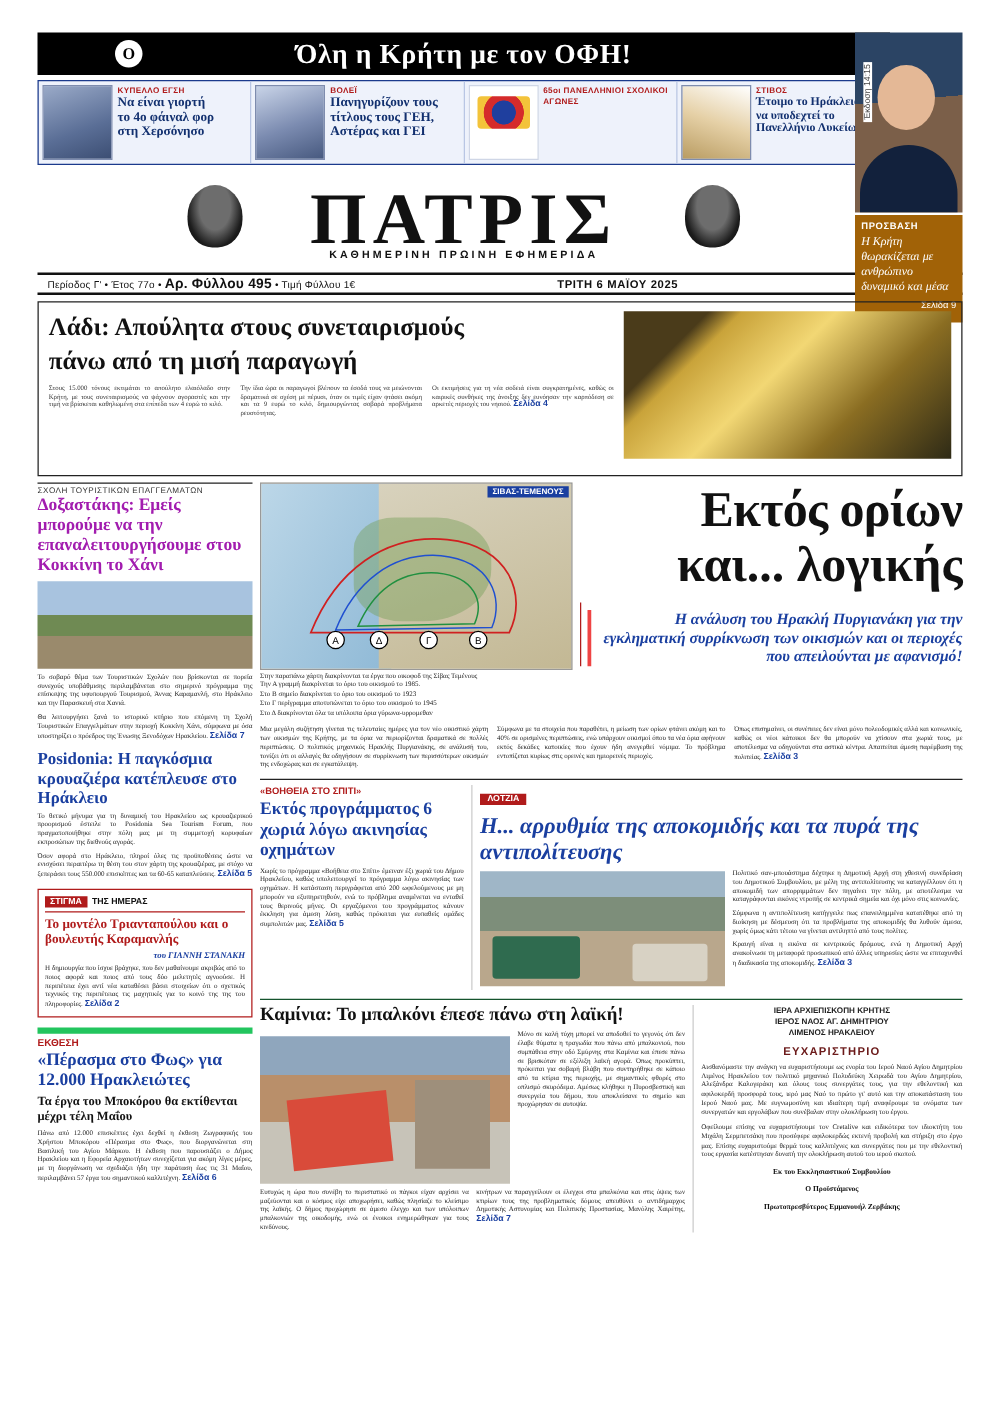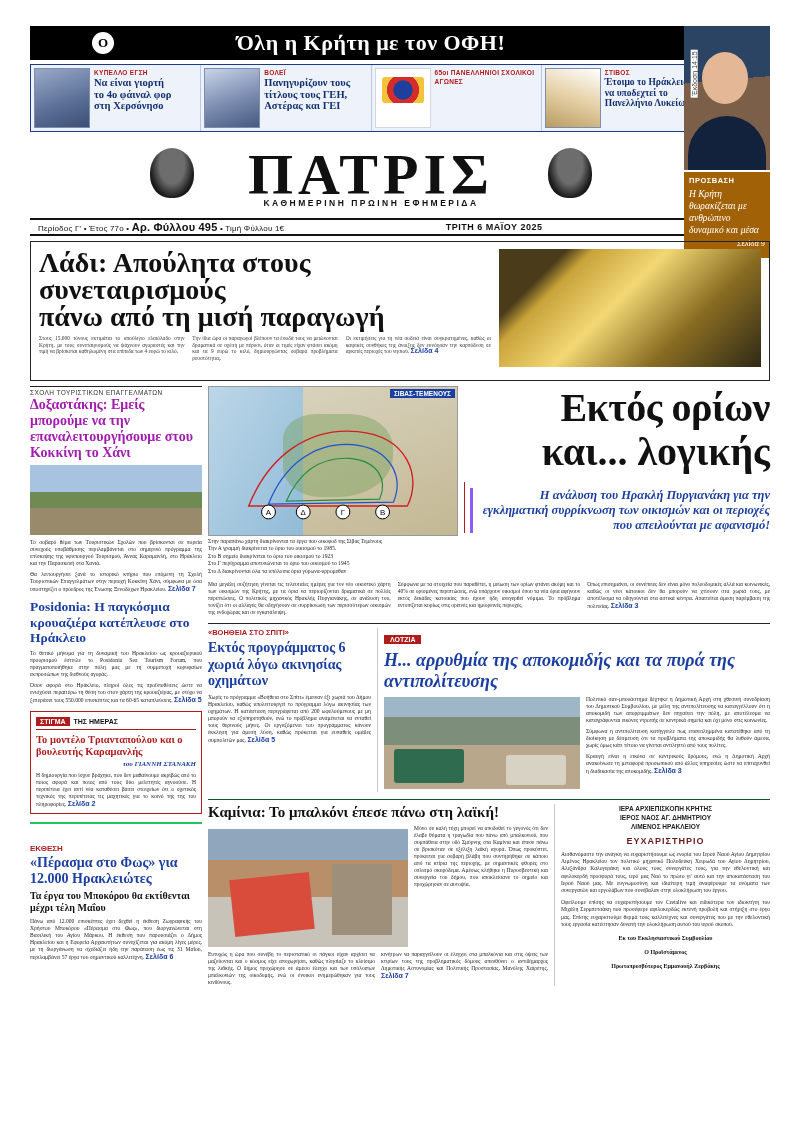--- a/index.html
+++ b/index.html
@@ -227,21 +227,21 @@
   .lead {
     width: 740px;
     margin-top: 5px;
     border: 1px solid #222;
     padding: 7px 8px 6px 8px;
     display: block;
     position: relative;
     height: 140px;
   }
   .lead-head {
-    font-size: 28px;
+    font-size: 20px;
     font-weight: bold;
     line-height: 27px;
     width: 452px;
   }
   .lead-sub {
     font-size: 11px;
     font-weight: bold;
     font-style: italic;
     margin-top: 5px;
     width: 452px;
@@ -350,22 +350,22 @@
   .box-day .by {
     text-align: right;
     font-size: 7px;
     font-style: italic;
     color: #1a3fa0;
     font-weight: bold;
     margin-top: 2px;
   }
   .expo {
     margin-top: 8px;
-    border-top: 2px solid #22c55e;
-    padding-top: 20px;
+    border-top: 5px solid #22c55e;
+    padding-top: 3px;
   }
   .expo .kick {
     color: #b01b1b;
     font-family: "Liberation Sans", sans-serif;
     font-size: 8px;
     font-weight: bold;
   }
   .expo .hl {
     color: #1a3fa0;
     font-weight: bold;
@@ -436,21 +436,21 @@
     line-height: 44px;
   }
   .big-head .deck {
     color: #1a3fa0;
     font-weight: bold;
     font-size: 12.5px;
     line-height: 15px;
     font-style: italic;
     margin-top: 6px;
     text-align: right;
-    border-left: 3px solid #8b5cf6;
+    border-left: 3px solid #ef4444;
     padding-left: 0;
   }
   .deck-wrap {
     display: flex;
     gap: 5px;
     justify-content: flex-end;
     margin-top: 8px;
   }
   .deck-bar {
     width: 3px;

